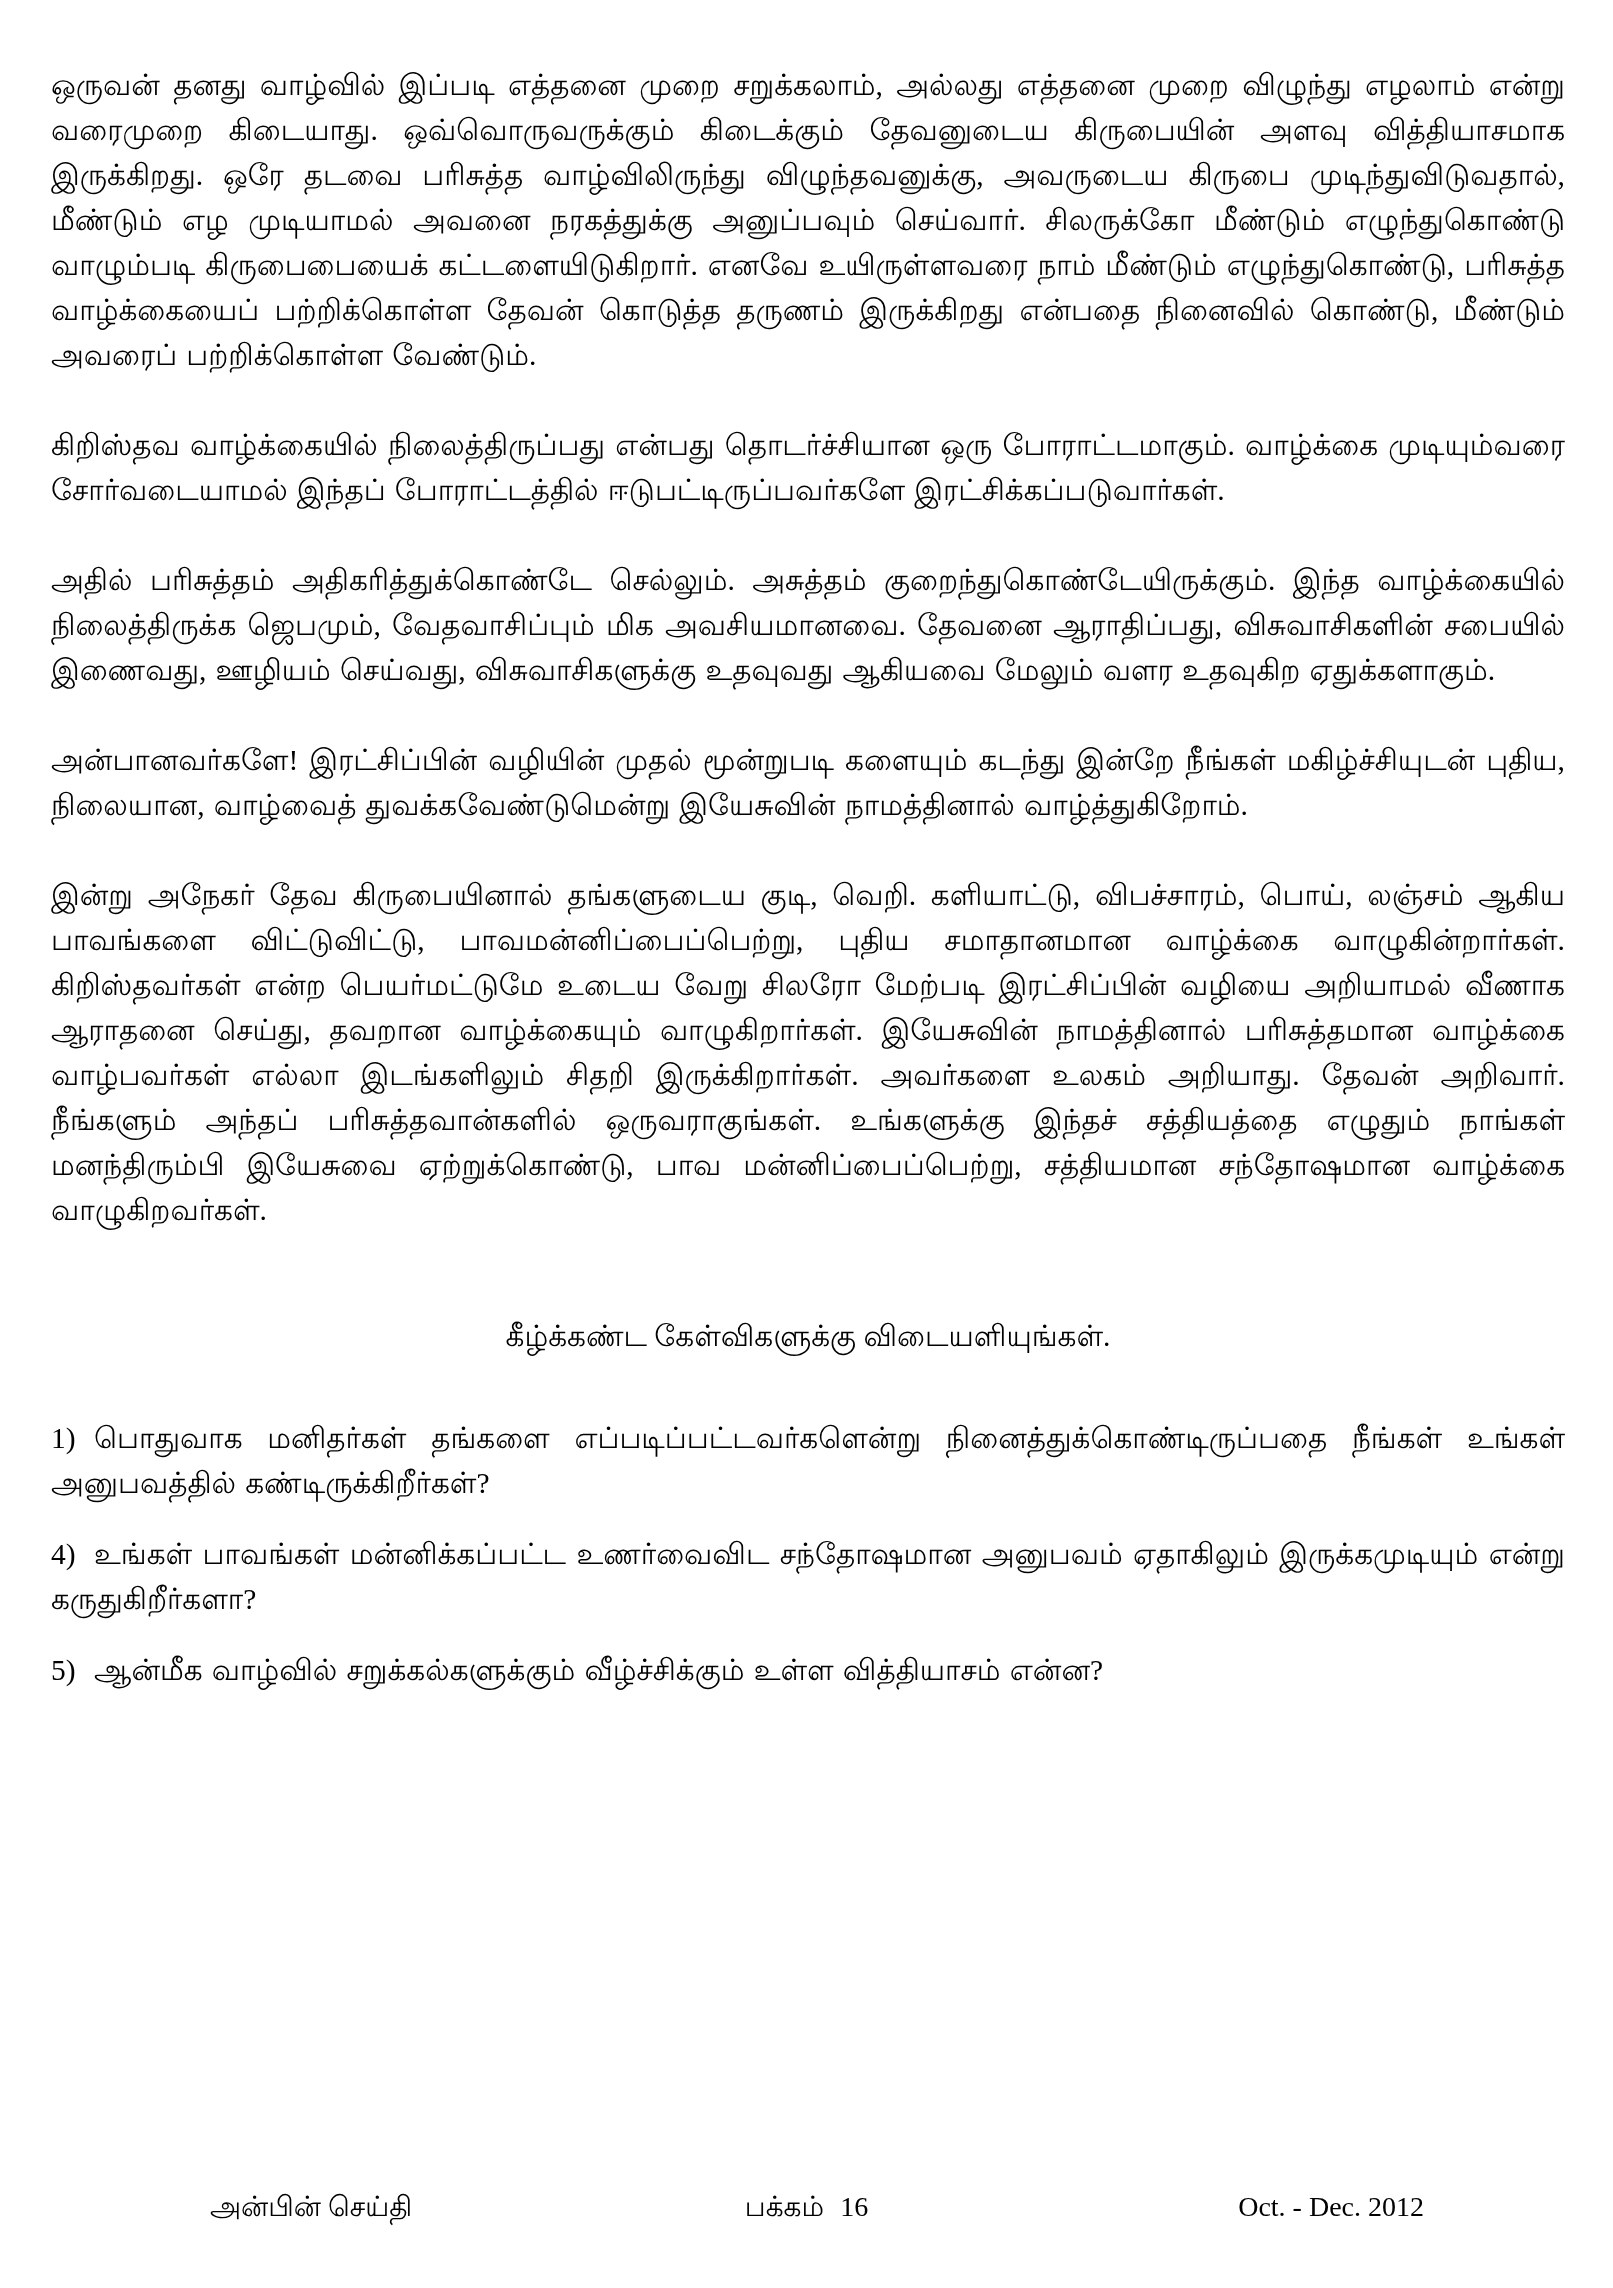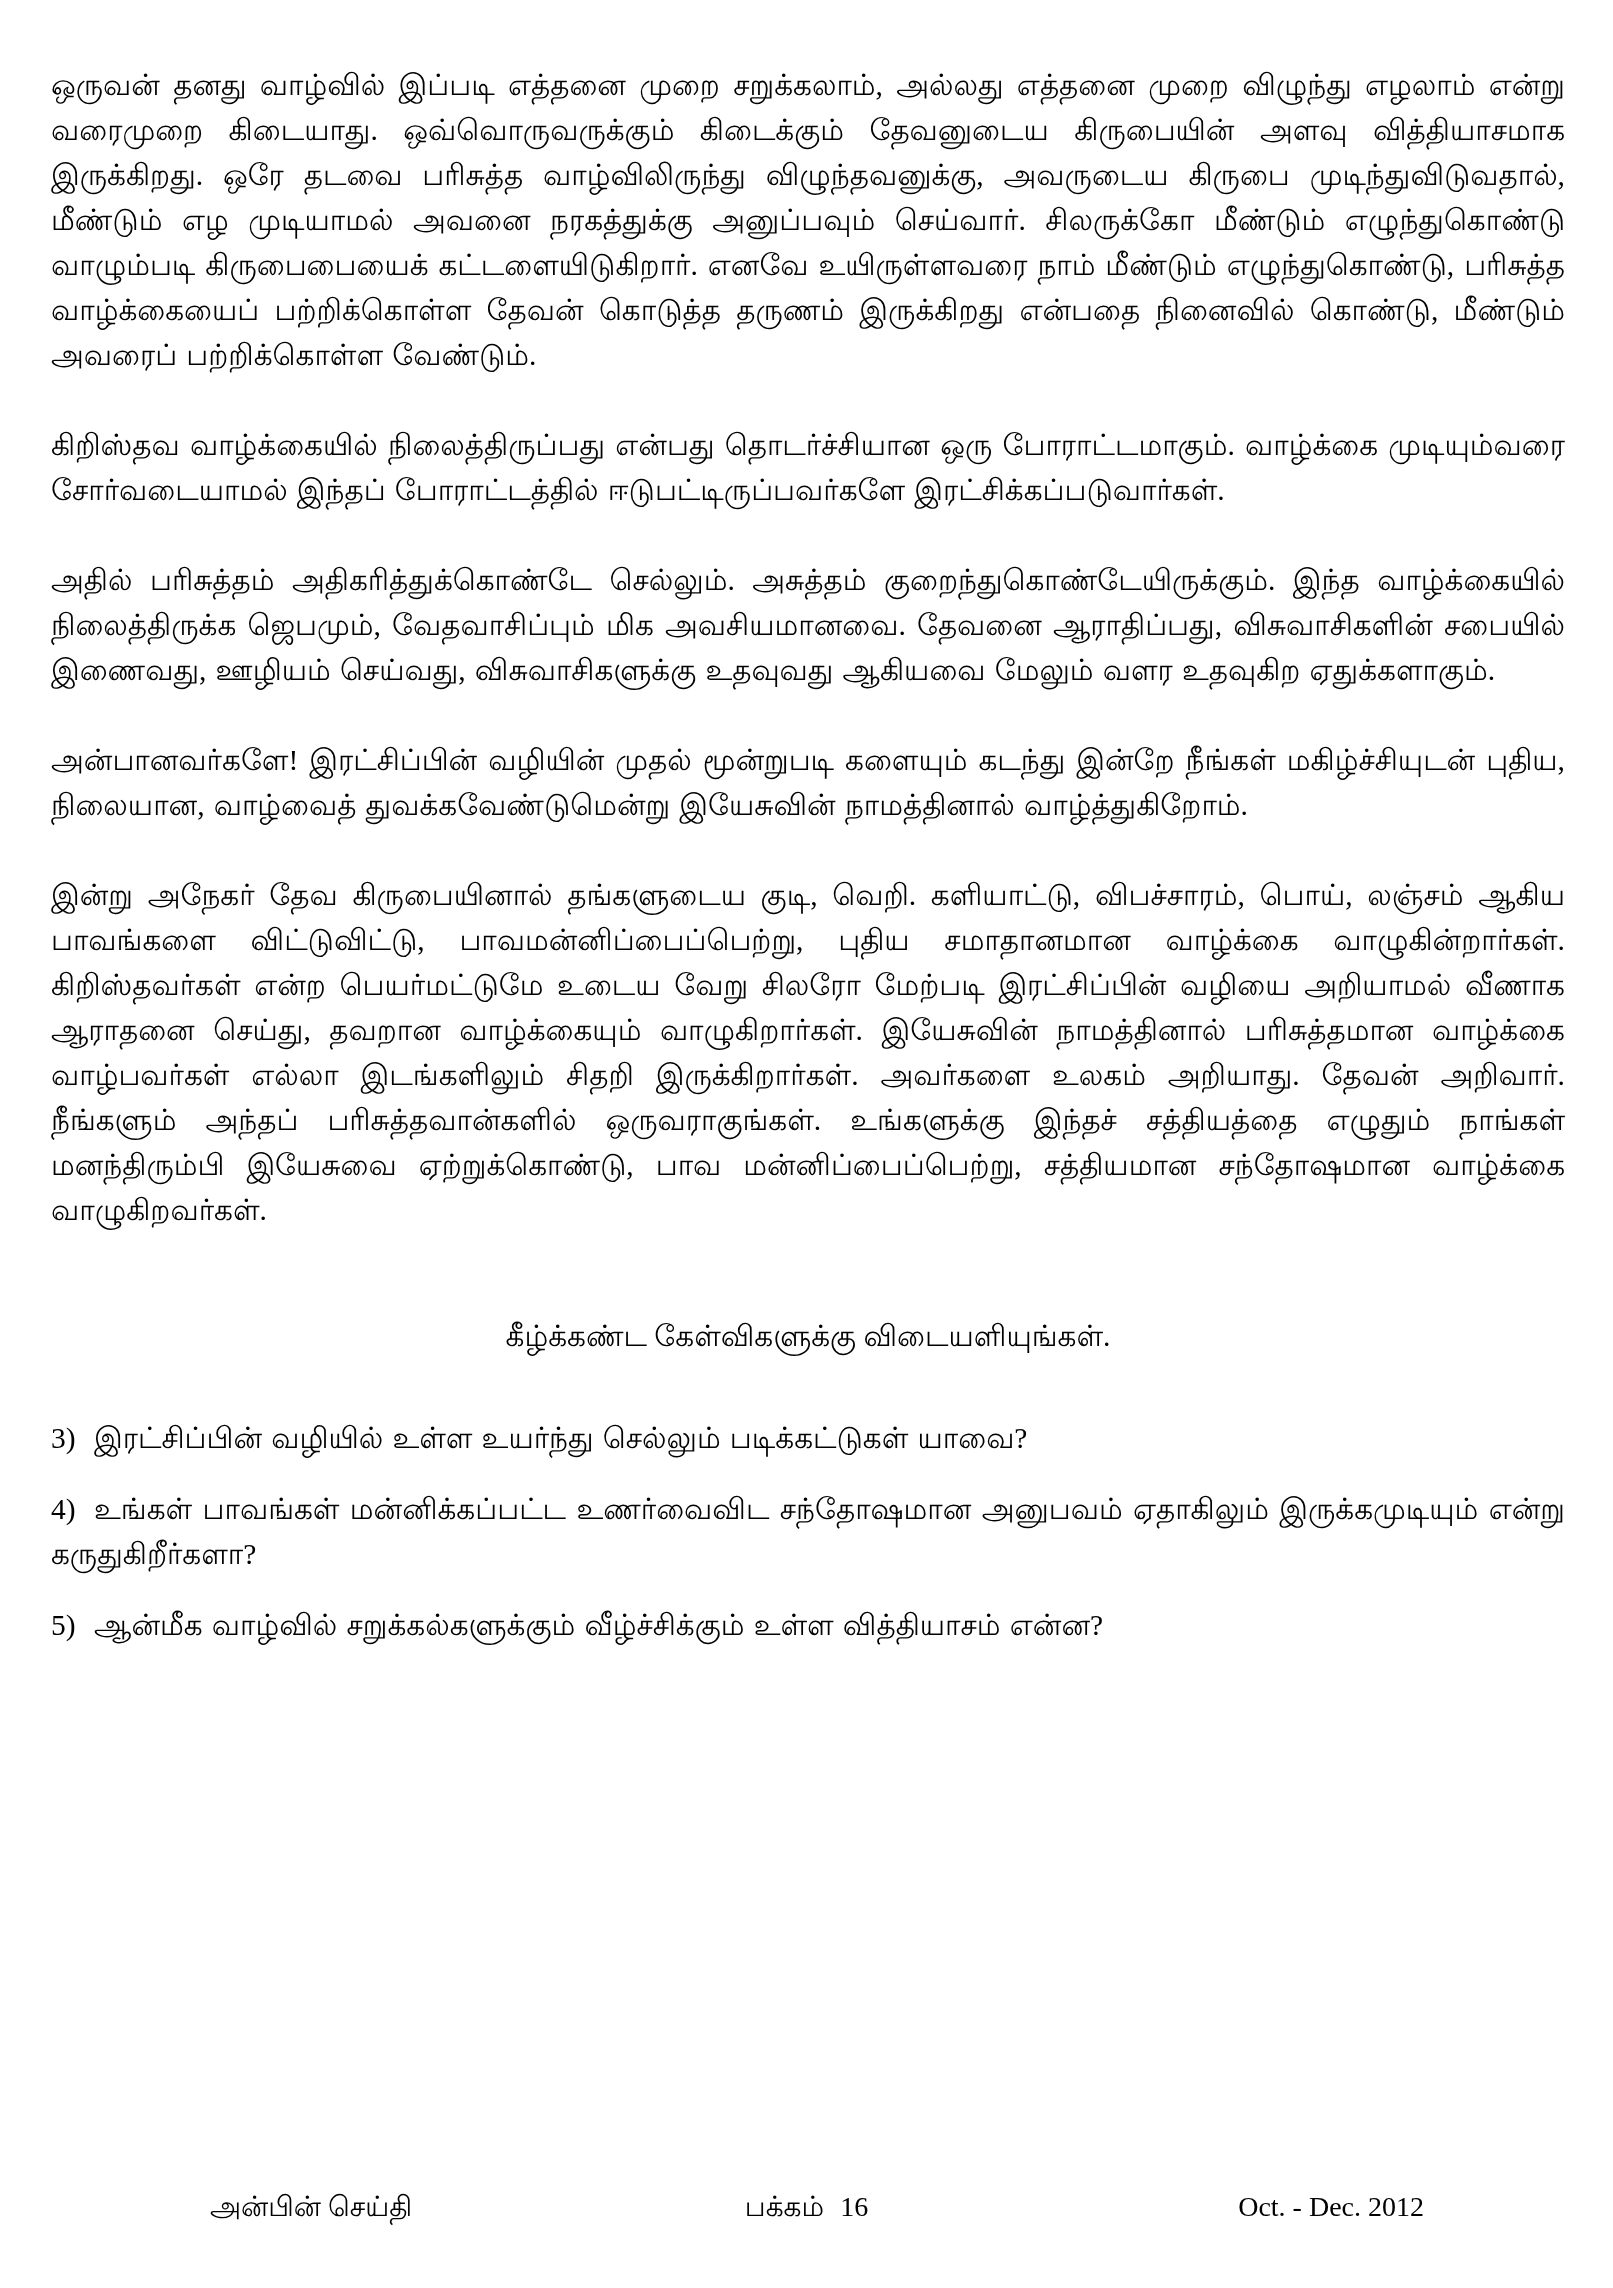--- a/index.html
+++ b/index.html
@@ -81,21 +81,21 @@
 
     <p class="body-para">ஒருவன் தனது வாழ்வில் இப்படி எத்தனை முறை சறுக்கலாம், அல்லது எத்தனை முறை விழுந்து எழலாம் என்று வரைமுறை கிடையாது. ஒவ்வொருவருக்கும் கிடைக்கும் தேவனுடைய கிருபையின் அளவு வித்தியாசமாக இருக்கிறது. ஒரே தடவை பரிசுத்த வாழ்விலிருந்து விழுந்தவனுக்கு, அவருடைய கிருபை முடிந்துவிடுவதால், மீண்டும் எழ முடியாமல் அவனை நரகத்துக்கு அனுப்பவும் செய்வார். சிலருக்கோ மீண்டும் எழுந்துகொண்டு வாழும்படி கிருபைபையைக் கட்டளையிடுகிறார். எனவே உயிருள்ளவரை நாம் மீண்டும் எழுந்துகொண்டு, பரிசுத்த வாழ்க்கையைப் பற்றிக்கொள்ள தேவன் கொடுத்த தருணம் இருக்கிறது என்பதை நினைவில் கொண்டு, மீண்டும் அவரைப் பற்றிக்கொள்ள வேண்டும்.</p>
     <p class="body-para">கிறிஸ்தவ வாழ்க்கையில் நிலைத்திருப்பது என்பது தொடர்ச்சியான ஒரு போராட்டமாகும். வாழ்க்கை முடியும்வரை சோர்வடையாமல் இந்தப் போராட்டத்தில் ஈடுபட்டிருப்பவர்களே இரட்சிக்கப்படுவார்கள்.</p>
     <p class="body-para">அதில் பரிசுத்தம் அதிகரித்துக்கொண்டே செல்லும். அசுத்தம் குறைந்துகொண்டேயிருக்கும். இந்த வாழ்க்கையில் நிலைத்திருக்க ஜெபமும், வேதவாசிப்பும் மிக அவசியமானவை. தேவனை ஆராதிப்பது, விசுவாசிகளின் சபையில் இணைவது, ஊழியம் செய்வது, விசுவாசிகளுக்கு உதவுவது ஆகியவை மேலும் வளர உதவுகிற ஏதுக்களாகும்.</p>
     <p class="body-para">அன்பானவர்களே! இரட்சிப்பின் வழியின் முதல் மூன்றுபடி களையும் கடந்து இன்றே நீங்கள் மகிழ்ச்சியுடன் புதிய, நிலையான, வாழ்வைத் துவக்கவேண்டுமென்று இயேசுவின் நாமத்தினால் வாழ்த்துகிறோம்.</p>
     <p class="body-para">இன்று அநேகர் தேவ கிருபையினால் தங்களுடைய குடி, வெறி. களியாட்டு, விபச்சாரம், பொய், லஞ்சம் ஆகிய பாவங்களை விட்டுவிட்டு, பாவமன்னிப்பைப்பெற்று, புதிய சமாதானமான வாழ்க்கை வாழுகின்றார்கள். கிறிஸ்தவர்கள் என்ற பெயர்மட்டுமே உடைய வேறு சிலரோ மேற்படி இரட்சிப்பின் வழியை அறியாமல் வீணாக ஆராதனை செய்து, தவறான வாழ்க்கையும் வாழுகிறார்கள். இயேசுவின் நாமத்தினால் பரிசுத்தமான வாழ்க்கை வாழ்பவர்கள் எல்லா இடங்களிலும் சிதறி இருக்கிறார்கள். அவர்களை உலகம் அறியாது. தேவன் அறிவார். நீங்களும் அந்தப் பரிசுத்தவான்களில் ஒருவராகுங்கள். உங்களுக்கு இந்தச் சத்தியத்தை எழுதும் நாங்கள் மனந்திரும்பி இயேசுவை ஏற்றுக்கொண்டு, பாவ மன்னிப்பைப்பெற்று, சத்தியமான சந்தோஷமான வாழ்க்கை வாழுகிறவர்கள்.</p>
 
     <p class="questions-heading">கீழ்க்கண்ட கேள்விகளுக்கு விடையளியுங்கள்.</p>
 
     <div class="question">
-      <span class="q-number">3)</span><span>இரட்சிப்பின் வழியில் உள்ள உயர்ந்து செல்லும் படிக்கட்டுகள் யாவை?</span>
+      <span class="q-number">1)</span><span>பொதுவாக மனிதர்கள் தங்களை எப்படிப்பட்டவர்களென்று நினைத்துக்கொண்டிருப்பதை நீங்கள் உங்கள் அனுபவத்தில் கண்டிருக்கிறீர்கள்?</span>
     </div>
     <div class="question">
       <span class="q-number">4)</span><span>உங்கள் பாவங்கள் மன்னிக்கப்பட்ட உணர்வைவிட சந்தோஷமான அனுபவம் ஏதாகிலும் இருக்கமுடியும் என்று கருதுகிறீர்களா?</span>
     </div>
     <div class="question">
       <span class="q-number">5)</span><span>ஆன்மீக வாழ்வில் சறுக்கல்களுக்கும் வீழ்ச்சிக்கும் உள்ள வித்தியாசம் என்ன?</span>
     </div>
 
   </div>
 

